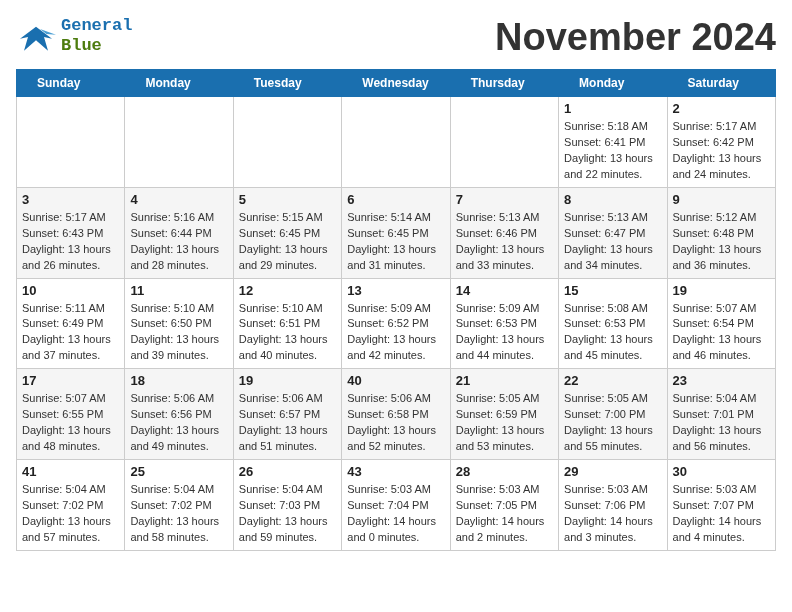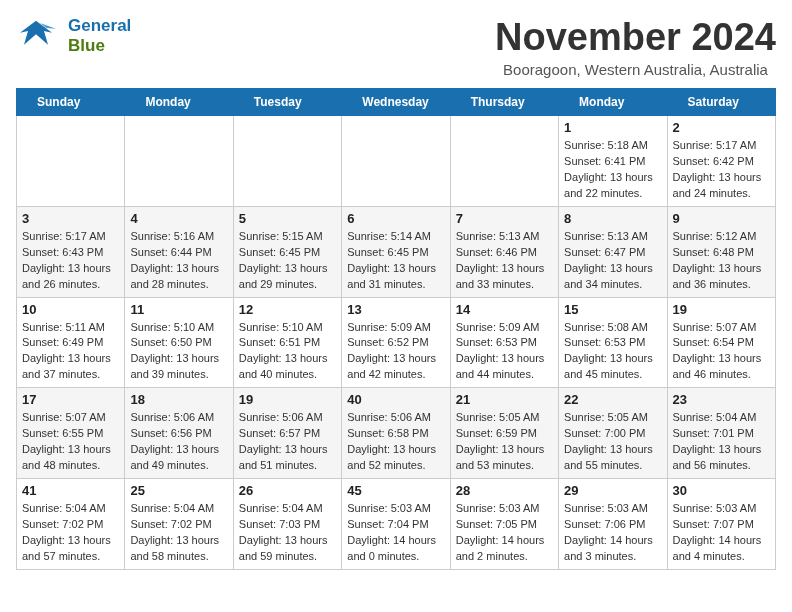--- a/index.html
+++ b/index.html
@@ -10,21 +10,21 @@
       min-height: 612px;
       padding: 16px;
     }
     .header-area {
       display: flex;
       align-items: flex-start;
       justify-content: space-between;
       margin-bottom: 10px;
     }
     .title-area {
-      text-align: center;
+      text-align: left;
     }
     .month-title {
       font-size: 38px;
       font-weight: bold;
       color: #333;
     }
     .subtitle {
       font-size: 15px;
       color: #555;
       margin-top: 2px;
@@ -63,22 +63,23 @@
     .day-info {
       color: #333;
       font-size: 11px;
       line-height: 1.45;
     }
     .empty-cell {
       background: #fff !important;
     }
     .logo-wrapper {
       display: flex;
-      align-items: flex-start;
-      gap: 12px;
+      align-items: flex-end;
+      gap: 5px;
+      font-family: Liberation Mono, monospace;
     }
     .logo-bird {
       width: 40px;
       height: 35px;
     }
   </style>
 </head>
 <body>
 
 <div class="header-area">
@@ -89,21 +90,20 @@
     </svg>
     <div>
       <div style="font-size:17px;font-weight:bold;color:#333;line-height:1.2;">
         <span style="color:#1a6faf;">General</span>
       </div>
       <div style="font-size:17px;font-weight:bold;color:#4d7c0f;line-height:1.2;">Blue</div>
     </div>
   </div>
   <div class="title-area">
     <div class="month-title">November 2024</div>
-    <div class="subtitle">Booragoon, Western Australia, Australia</div>
   </div>
 </div>
 
 <table class="calendar">
   <thead>
     <tr>
       <th>Sunday</th>
       <th>Monday</th>
       <th>Tuesday</th>
       <th>Wednesday</th>
@@ -225,21 +225,21 @@
         </td>
         <td>
           <span class="day-num">25</span>
           <div class="day-info">Sunrise: 5:04 AM<br>Sunset: 7:02 PM<br>Daylight: 13 hours<br>and 58 minutes.</div>
         </td>
         <td>
           <span class="day-num">26</span>
           <div class="day-info">Sunrise: 5:04 AM<br>Sunset: 7:03 PM<br>Daylight: 13 hours<br>and 59 minutes.</div>
         </td>
         <td>
-          <span class="day-num">45</span>
+          <span class="day-num">43</span>
           <div class="day-info">Sunrise: 5:03 AM<br>Sunset: 7:04 PM<br>Daylight: 14 hours<br>and 0 minutes.</div>
         </td>
         <td>
           <span class="day-num">28</span>
           <div class="day-info">Sunrise: 5:03 AM<br>Sunset: 7:05 PM<br>Daylight: 14 hours<br>and 2 minutes.</div>
         </td>
         <td>
           <span class="day-num">29</span>
           <div class="day-info">Sunrise: 5:03 AM<br>Sunset: 7:06 PM<br>Daylight: 14 hours<br>and 3 minutes.</div>
         </td>

